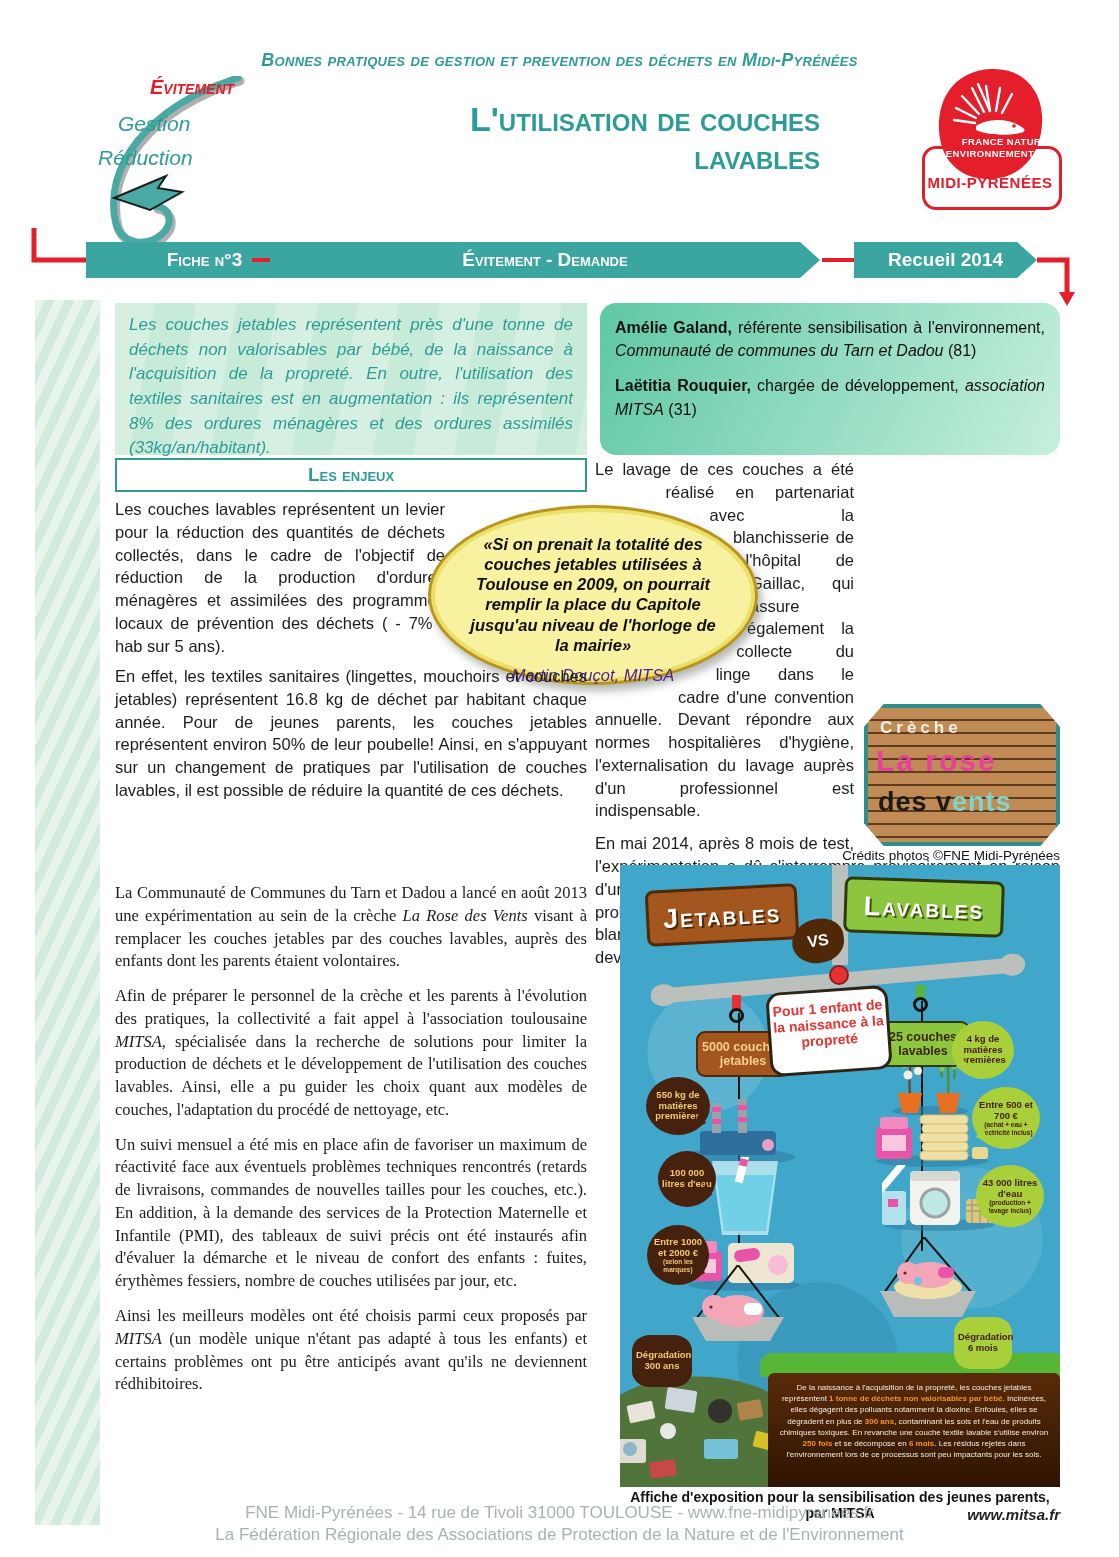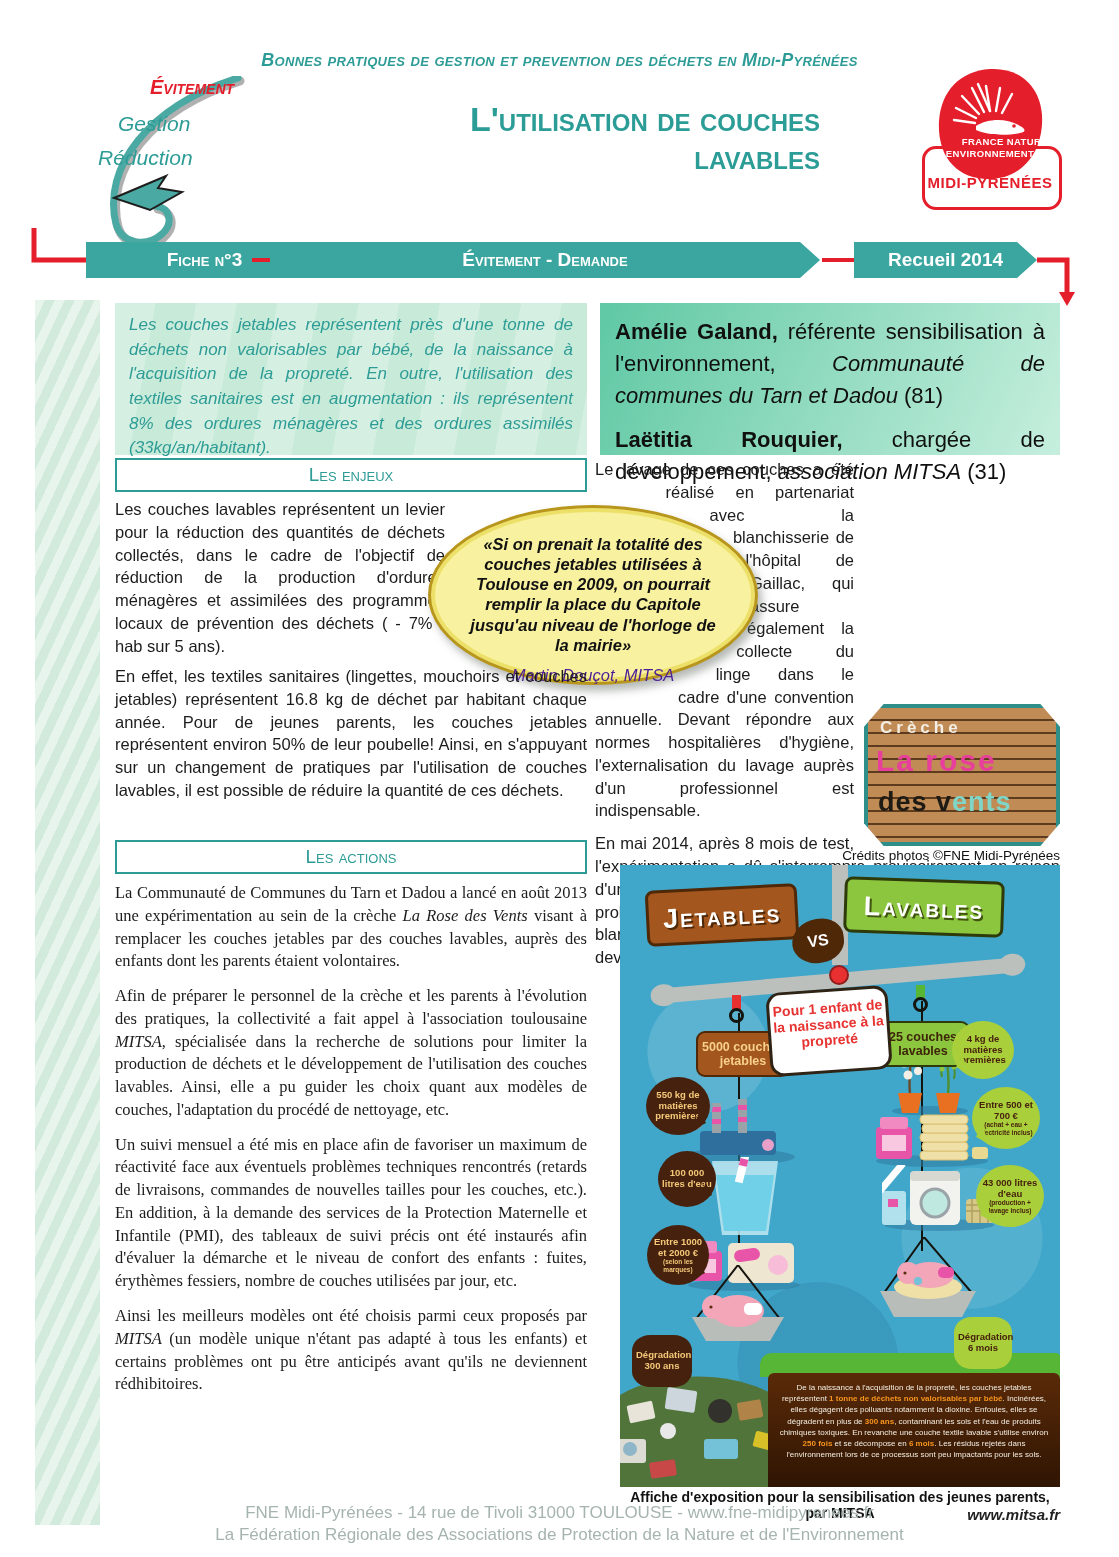--- a/index.html
+++ b/index.html
@@ -37,25 +37,25 @@
   .conn{top:258px;height:4px;background:#e41e2b;}
 
   
   .side-strip{left:35px;top:300px;width:65px;height:1225px;background:#dbefe3;
      background-image:repeating-linear-gradient(115deg,rgba(255,255,255,.35) 0 9px,rgba(182,220,198,.25) 9px 18px);}
   .intro-box{left:115px;top:303px;width:472px;height:152px;background:#c7ebd8;box-sizing:border-box;
              padding:10px 14px;color:#2e9c96;font-style:italic;font-size:17px;line-height:1.45;
              text-align:justify;
              background-image:repeating-linear-gradient(100deg,rgba(255,255,255,.25) 0 40px,rgba(255,255,255,0) 40px 80px);}
   .contacts{left:600px;top:303px;width:460px;height:152px;box-sizing:border-box;padding:13px 15px;
-            background:linear-gradient(115deg,#5fc8a4,#c6efdd);font-size:22px;line-height:1.45;
-            color:#101010;text-align:justify;}
+            background:linear-gradient(115deg,#5fc8a4,#c6efdd);font-size:16px;line-height:1.45;
+            color:#101010;text-align:justify;border-radius:16px;}
   .contacts p{margin:0 0 12px 0;}
   .sec-head{width:472px;height:34px;box-sizing:border-box;background:#fff;border:2px solid #2e9c96;
-            color:#2e9c96;font-weight:normal;font-variant:small-caps;font-size:19px;text-align:center;
+            color:#2e9c96;font-weight:bold;font-variant:small-caps;font-size:19px;text-align:center;
             line-height:29px;}
   .para{font-size:16.5px;line-height:1.38;text-align:justify;}
   .em{font-style:italic;}
   .b{font-weight:bold;}
 
   .quote-oval{left:428px;top:505px;width:330px;height:180px;border-radius:50%;background:#f8f1a0;
               border:3px solid #b8951b;box-shadow:4px 6px 9px rgba(90,100,90,.45),inset 0 0 0 4px #ece069;
               z-index:5;box-sizing:border-box;text-align:center;padding:26px 34px 0 34px;}
   .quote-text{font-weight:bold;font-style:italic;font-size:16.5px;line-height:1.22;color:#111;}
   .quote-author{font-style:italic;font-size:16.5px;margin-top:11px;color:#4c1d95;}
@@ -204,21 +204,20 @@
   <div class="abs sec-head" style="left:115px;top:458px;">Les enjeux</div>
   <div class="abs para enjeux-p1">Les couches lavables représentent un levier pour la réduction des quantités de déchets collectés,  dans le cadre de l'objectif de réduction de la production d'ordures ménagères et assimilées des programmes locaux de prévention des déchets ( - 7% / hab sur 5 ans).</div>
 
   <div class="abs quote-oval">
     <div class="quote-text">«Si on prenait la totalité des couches jetables utilisées à Toulouse en 2009, on pourrait remplir la place du Capitole jusqu'au niveau de l'horloge de la mairie»</div>
     <div class="quote-author">Martin Douçot, MITSA</div>
   </div>
 
   <div class="abs para enjeux-p2">En effet, les textiles sanitaires (lingettes, mouchoirs et couches jetables) représentent 16.8 kg de déchet par habitant chaque année. Pour de jeunes parents, les couches jetables représentent environ 50% de leur poubelle! Ainsi, en s'appuyant sur un changement de pratiques par l'utilisation de couches lavables, il est possible de réduire la quantité de ces déchets.</div>
 
-  <div class="abs sec-head" style="left:115px;top:840px;">Les actions</div>
 
   <div class="abs para actions-flow">
     <p><span>La Communauté de Communes du Tarn et Dadou a lancé en août 2013 une expérimentation au sein de la crèche </span><span class="em">La Rose des Vents</span><span> visant à remplacer les couches jetables par des couches lavables, auprès des enfants dont les parents étaient volontaires.</span></p>
     <p><span>Afin de préparer le personnel de la crèche et les parents à l'évolution des pratiques, la collectivité a fait appel à l'association toulousaine </span><span class="em">MITSA</span><span>, spécialisée dans la recherche de solutions pour limiter la production de déchets et le développement de l'utilisation des couches lavables. Ainsi, elle a pu guider les choix quant aux modèles de couches, l'adaptation du procédé de nettoyage, etc.</span></p>
     <p>Un suivi mensuel a été mis en place afin de favoriser un maximum de réactivité face aux éventuels problèmes techniques rencontrés (retards de livraisons, commandes de nouvelles tailles pour les couches, etc.). En addition, à la demande des services de la Protection Maternelle et Infantile (PMI), des tableaux de suivi précis ont été instaurés afin d'évaluer la démarche et le niveau de confort des enfants : fuites, érythèmes fessiers, nombre de couches utilisées par jour, etc.</p>
     <p><span>Ainsi les meilleurs modèles ont été choisis parmi ceux proposés par </span><span class="em">MITSA</span><span> (un modèle unique n'étant pas adapté à tous les enfants) et certains problèmes ont pu être anticipés avant qu'ils ne deviennent rédhibitoires.</span></p>
   </div>
 
   <div class="abs para right-flow">
     <div class="oval-spacer"></div>

